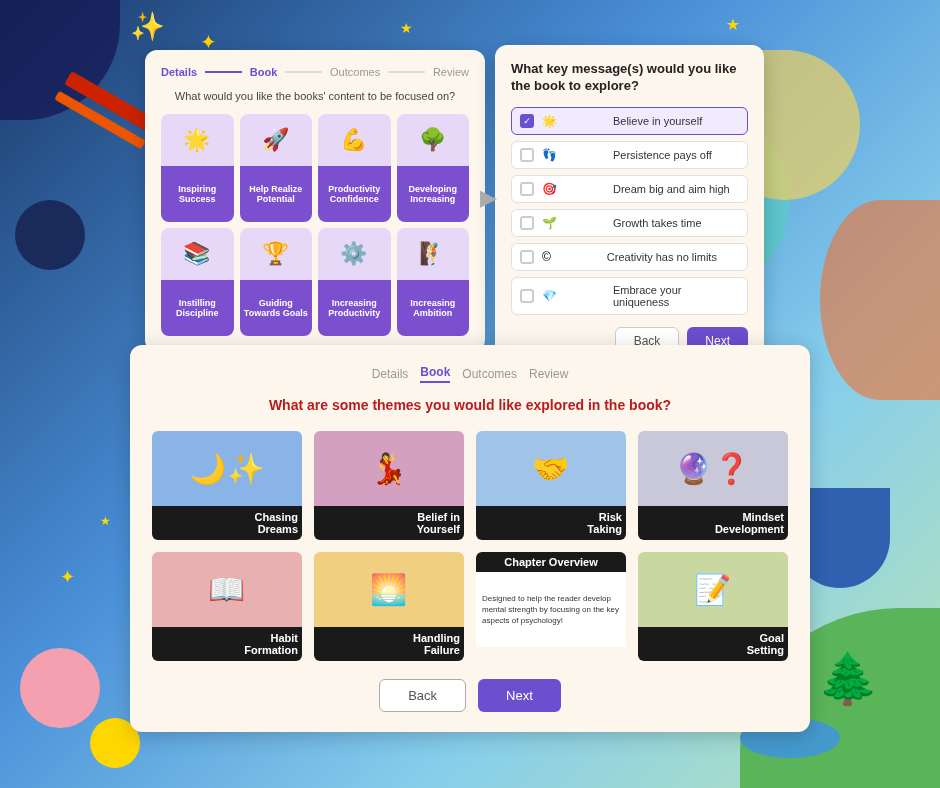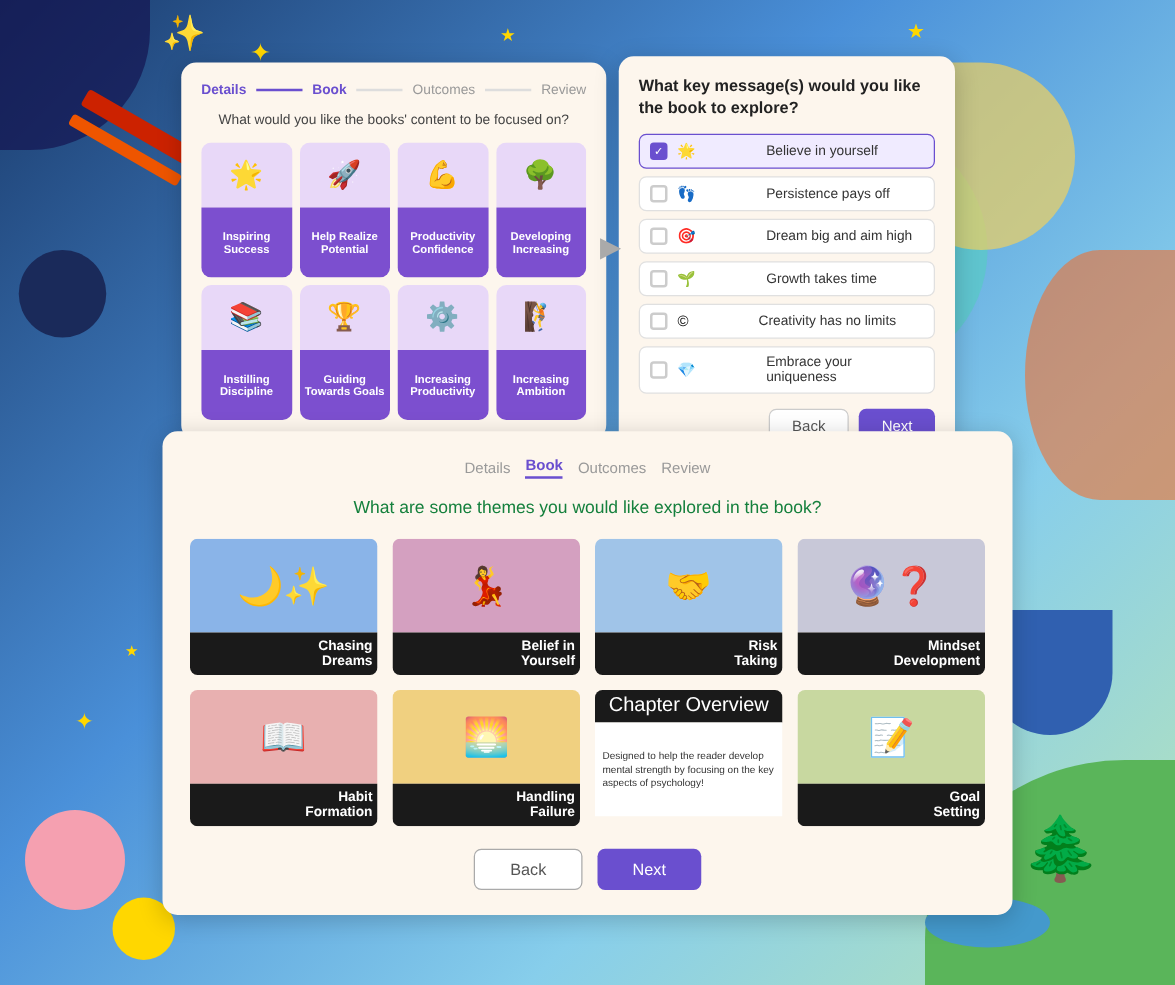--- a/index.html
+++ b/index.html
@@ -206,23 +206,23 @@
     .step-bottom {
       font-size: 12px;
       color: #999;
     }
     .step-bottom.active { color: #6a4fcf; font-weight: bold; border-bottom: 2px solid #6a4fcf; padding-bottom: 2px; }
 
     
     .themes-question {
       font-size: 14px;
       text-align: center;
-      color: #15803d;
+      color: #b91c1c;
       margin-bottom: 16px;
-      font-weight: 400;
+      font-weight: 700;
     }
     .themes-grid {
       display: grid;
       grid-template-columns: repeat(4, 1fr);
       gap: 8px;
     }
     .theme-card {
       border-radius: 8px;
       overflow: hidden;
       position: relative;
@@ -250,22 +250,22 @@
     
     .chapter-card {
       border-radius: 8px;
       overflow: hidden;
       cursor: pointer;
       border: 2px solid transparent;
     }
     .chapter-top {
       background: #1a1a1a;
       color: white;
-      font-size: 16px;
-      font-weight: normal;
+      font-size: 11px;
+      font-weight: bold;
       text-align: center;
       padding: 4px;
     }
     .chapter-body {
       background: white;
       font-size: 8px;
       color: #333;
       padding: 6px;
       height: 75px;
       display: flex;

